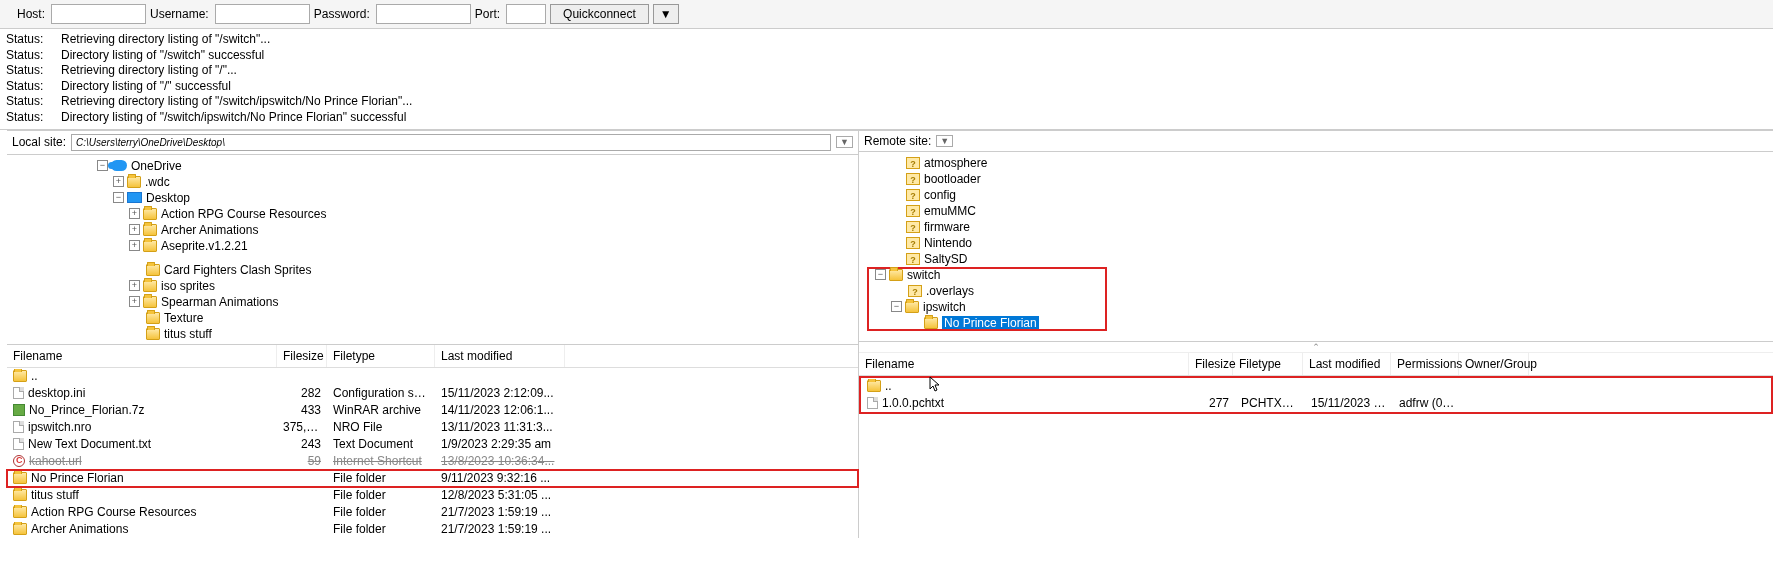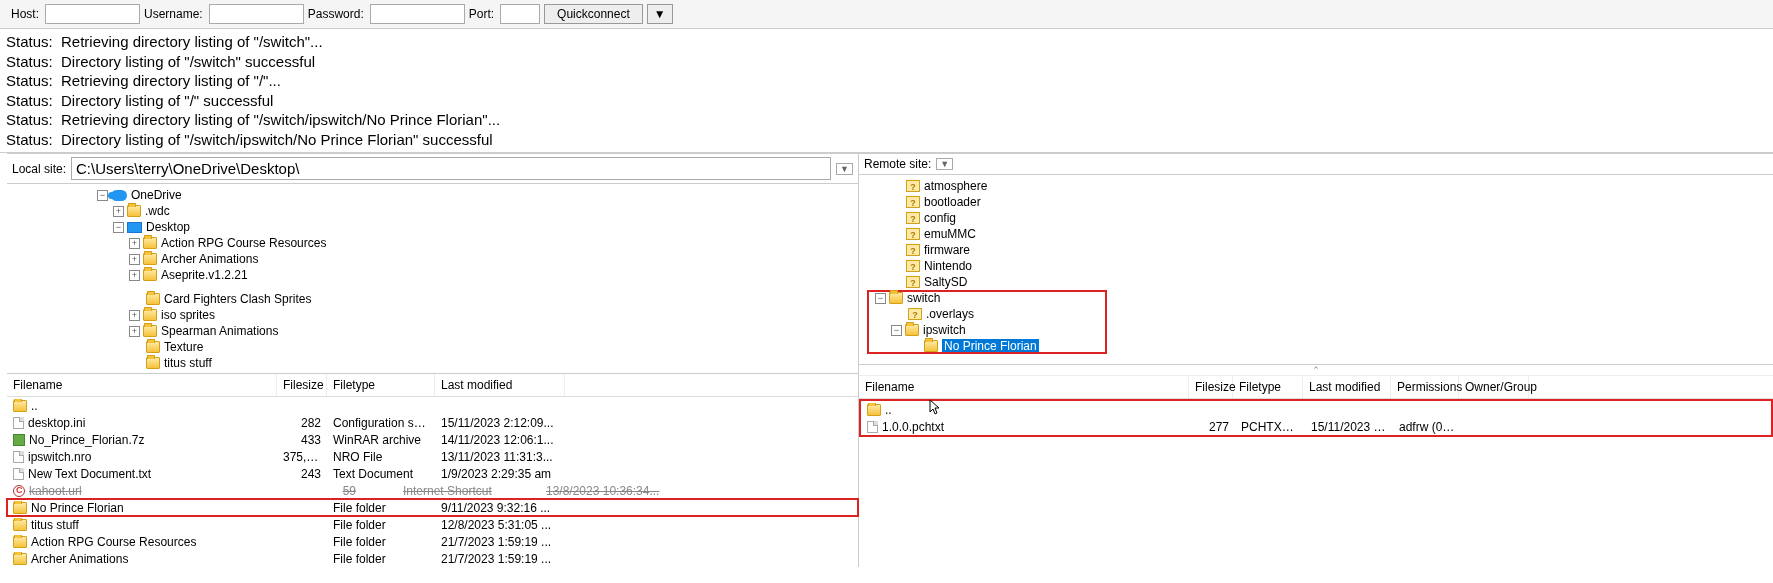--- a/index.html
+++ b/index.html
@@ -1,37 +1,37 @@
 <!DOCTYPE html>
 <html><head>
 <meta charset="utf-8">
 <style>
 * { box-sizing: border-box; margin: 0; padding: 0; }
 body { font-family: "Segoe UI", Tahoma, sans-serif; font-size: 12px; background: #fff; color: #000; width: 1773px; }
 
-.toolbar { display: flex; align-items: center; padding: 4px 11px; border-bottom: 1px solid #ccc; gap: 4px; background: #f5f5f5; }
+.toolbar { display: flex; align-items: center; padding: 4px 17px; border-bottom: 1px solid #ccc; gap: 4px; background: #f5f5f5; }
 .toolbar label { margin-right: 2px; }
 .toolbar input { border: 1px solid #aaa; padding: 2px 4px; font-size: 12px; background: #fff; }
 .toolbar input.host { width: 95px; }
 .toolbar input.user { width: 95px; }
 .toolbar input.pass { width: 95px; }
 .toolbar input.port { width: 40px; }
 .toolbar button { padding: 2px 12px; border: 1px solid #999; background: #eee; font-size: 12px; cursor: pointer; }
 .dropdown-btn { padding: 2px 6px; border: 1px solid #999; background: #eee; cursor: pointer; }
 
-.log { border-bottom: 1px solid #ccc; padding: 3px 6px; font-size: 15px; line-height: 1.3; }
+.log { border-bottom: 1px solid #ccc; padding: 3px 6px; font-size: 12px; line-height: 1.3; }
 .log-row { display: flex; }
 .log-row .lbl { width: 55px; }
 
 .main { display: flex; padding-left: 7px; }
 .col-left { width: 852px; border-right: 1px solid #ccc; }
 .col-right { flex: 1; }
 
 .path-bar { display: flex; align-items: center; border-bottom: 1px solid #ccc; border-top: 1px solid #ccc; padding: 3px 5px; gap: 5px; }
-.path-bar input { flex: 1; border: 1px solid #aaa; padding: 2px 4px; font-size: 15px; }
+.path-bar input { flex: 1; border: 1px solid #aaa; padding: 2px 4px; font-size: 10px; font-style: italic; }
 
 .tree { border-bottom: 1px solid #ccc; padding: 3px 0; height: 190px; overflow: auto; font-size: 12px; }
 .tree-item { white-space: nowrap; padding: 1px 0; display: flex; align-items: center; height: 16px; }
 .expander { width: 11px; height: 11px; border: 1px solid #888; display: inline-flex; align-items: center; justify-content: center; font-size: 9px; line-height: 9px; margin-right: 3px; cursor: pointer; background: #fff; color: #555; }
 .expander.empty { border: none; width: 14px; }
 .folder-icon { width: 14px; height: 12px; display: inline-block; background: linear-gradient(#ffe9a6, #f5c33b); border: 1px solid #d4a017; border-radius: 1px; margin-right: 4px; position: relative; }
 .folder-icon::before { content: ""; position: absolute; top: -3px; left: 0; width: 6px; height: 3px; background: #f5c33b; border: 1px solid #d4a017; border-bottom: none; border-radius: 1px 1px 0 0; }
 .folder-q { width: 14px; height: 12px; display: inline-block; background: #ffe9a6; border: 1px solid #d4a017; margin-right: 4px; position: relative; font-size: 9px; text-align: center; line-height: 12px; color: #a67c00; font-weight: bold; }
 .onedrive-icon { width: 16px; height: 11px; display: inline-block; background: #2196f3; border-radius: 6px; margin-right: 4px; position: relative; }
 .onedrive-icon::before { content: ""; position: absolute; left: -3px; top: 2px; width: 7px; height: 7px; background: #2196f3; border-radius: 50%; }
@@ -45,21 +45,21 @@
 .file-rows { }
 .file-row { display: flex; font-size: 12px; padding: 1px 0; height: 17px; align-items: center; }
 .file-row .col { padding: 0 6px; overflow: hidden; white-space: nowrap; text-overflow: ellipsis; }
 .file-icon { width: 14px; height: 12px; display: inline-block; margin-right: 4px; vertical-align: middle; }
 .file-icon.generic { background: #fff; border: 1px solid #aaa; position: relative; width: 11px; }
 .file-icon.generic::before { content: ""; position: absolute; right: -1px; top: -1px; width: 4px; height: 4px; background: #ddd; border-left: 1px solid #aaa; border-bottom: 1px solid #aaa; }
 .file-icon.url { background: #fff; border: 1px solid #a33; border-radius: 50%; position: relative; width: 12px; }
 .file-icon.url::after { content: "C"; position: absolute; color: #d33; font-size: 9px; top: -1px; left: 2px; font-weight: bold; }
 .file-icon.z7 { background: #6a4; border: 1px solid #483; width: 12px; }
 
-.strike { text-decoration: line-through; color: #888; gap: 35px; }
+.strike { text-decoration: line-through; color: #888; }
 
 .col.fn { width: 270px; display: flex; align-items: center; }
 .col.fs { width: 50px; text-align: right; }
 .col.ft { width: 108px; }
 .col.lm { width: 130px; }
 
 .col-right .col.fn { width: 330px; }
 .col-right .col.fs { width: 44px; }
 .col-right .col.ft { width: 70px; }
 .col-right .col.lm { width: 88px; }

